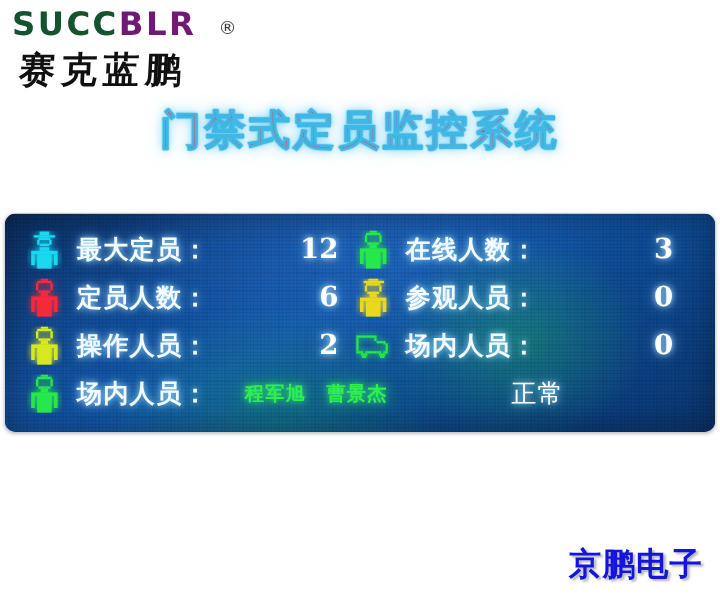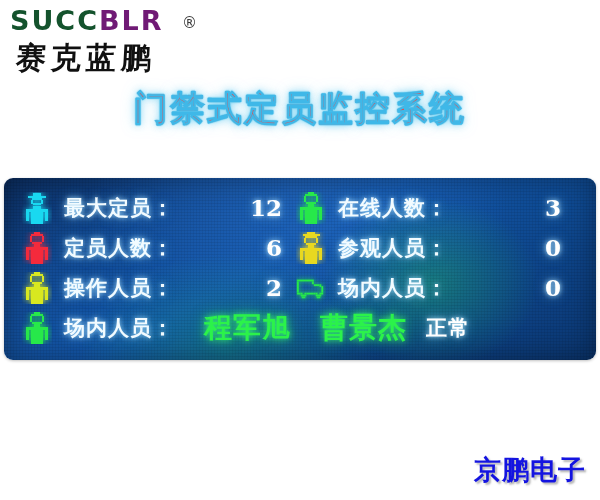--- a/index.html
+++ b/index.html
@@ -162,39 +162,39 @@
     font-family: "DejaVu Serif", "Liberation Serif", serif;
     font-weight: bold;
     font-size: 23px;
     color: #ffffff;
     text-shadow: 0 0 5px rgba(180,230,255,0.95), 0 0 12px rgba(120,200,255,0.6);
     white-space: nowrap;
   }
   .led-names {
     font-family: "DejaVu Sans", "Liberation Sans", sans-serif;
     font-weight: bold;
-    font-size: 28px;
+    font-size: 16px;
     letter-spacing: 1px;
     color: #2bf24a;
     text-shadow: 0 0 6px rgba(60,255,110,0.9), 0 0 14px rgba(40,230,90,0.55);
     white-space: nowrap;
     position: absolute;
     left: 200px;
     top: 0;
     height: 40px;
     line-height: 40px;
   }
   .led-status {
     position: absolute;
     right: 10px;
     top: 0;
     height: 40px;
     line-height: 40px;
     font-family: "DejaVu Sans", "Liberation Sans", sans-serif;
-    font-weight: bold;
+    font-weight: normal;
     font-size: 21px;
     letter-spacing: 1px;
     color: #ffffff;
     text-shadow: 0 0 5px rgba(180,230,255,0.95), 0 0 12px rgba(120,200,255,0.6);
     white-space: nowrap;
   }
 
   
   #vendor-mark {
     position: absolute;

